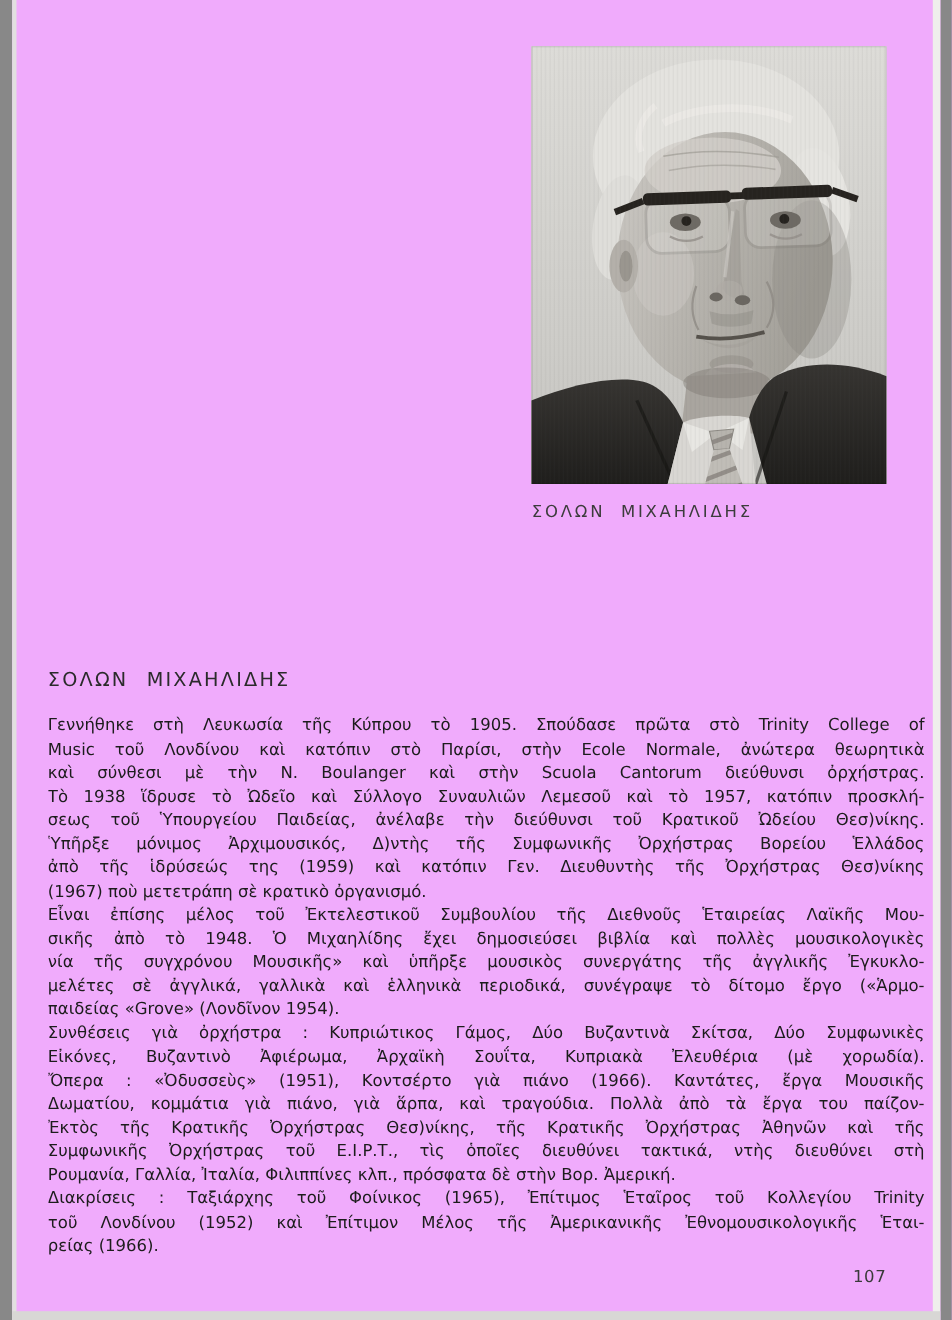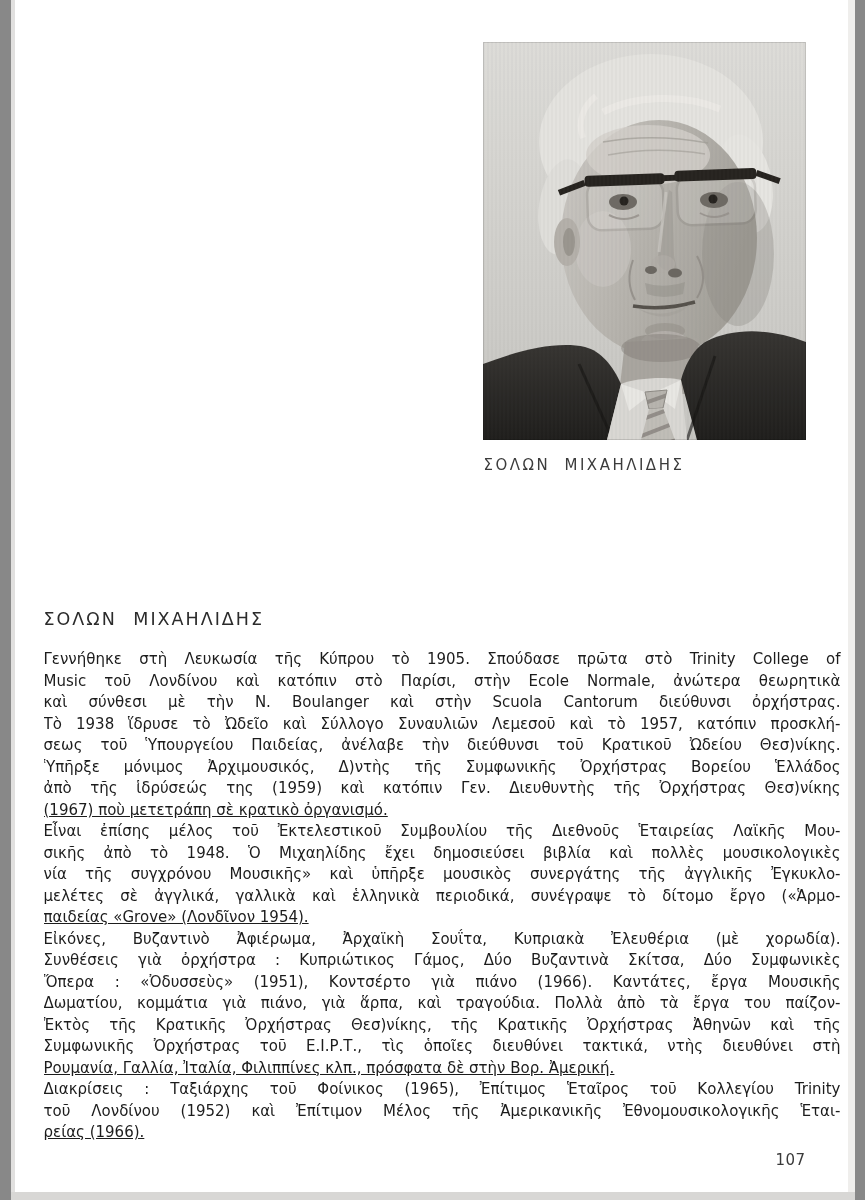--- a/index.html
+++ b/index.html
@@ -1,20 +1,20 @@
 <!DOCTYPE html>
 <html><head>
 <meta charset="utf-8">
 <style>
   html, body { margin: 0; padding: 0; background: #888; }
   .page {
     position: relative;
     width: 844px; height: 1200px;
     margin: 0 auto;
-    background: #ffffff;
+    background: #f0abfc;
     overflow: hidden;
     font-family: "DejaVu Sans", sans-serif;
     color: #1c1c1c;
   }
   .edge-left   { position: absolute; left: 0; top: 0; width: 4px; height: 100%; background: #e1e0df; }
   .edge-right  { position: absolute; right: 0; top: 0; width: 7px; height: 100%; background: #efeeec; }
   .edge-bottom { position: absolute; left: 0; bottom: 0; width: 100%; height: 8px; background: #d8d7d5; }
 
   .photo {
     position: absolute; left: 472px; top: 42px;
@@ -38,21 +38,21 @@
   .body-text {
     position: absolute; left: 33px; top: 649px; width: 797px;
     font-size: 15px; line-height: 21.5px;
   }
   .paragraph { margin: 0; }
   .line {
     height: 21.5px; overflow: hidden;
     text-align: justify;
     text-align-last: justify;
   }
-  .line.para-end { text-align-last: left; text-decoration: underline; }
+  .line.para-end { text-align-last: left; }
 
   .page-number {
     position: absolute; left: 765px; top: 1151px;
     font-size: 15px; letter-spacing: 0.5px; color: #3a3a3a;
   }
 </style>
 </head>
 <body>
 
 <div class="page">
@@ -185,22 +185,22 @@
       <div class="line para-end">(1967) ποὺ μετετράπη σὲ κρατικὸ ὀργανισμό.</div>
     </div>
     <div class="paragraph">
       <div class="line">Εἶναι ἐπίσης μέλος τοῦ Ἐκτελεστικοῦ Συμβουλίου τῆς Διεθνοῦς Ἑταιρείας Λαϊκῆς Μου-</div>
       <div class="line">σικῆς ἀπὸ τὸ 1948. Ὁ Μιχαηλίδης ἔχει δημοσιεύσει βιβλία καὶ πολλὲς μουσικολογικὲς</div>
       <div class="line">νία τῆς συγχρόνου Μουσικῆς» καὶ ὑπῆρξε μουσικὸς συνεργάτης τῆς ἀγγλικῆς Ἐγκυκλο-</div>
       <div class="line">μελέτες σὲ ἀγγλικά, γαλλικὰ καὶ ἑλληνικὰ περιοδικά, συνέγραψε τὸ δίτομο ἔργο («Ἁρμο-</div>
       <div class="line para-end">παιδείας «Grove» (Λονδῖνον 1954).</div>
     </div>
     <div class="paragraph">
+      <div class="line">Συνθέσεις γιὰ ὀρχήστρα : Κυπριώτικος Γάμος, Δύο Βυζαντινὰ Σκίτσα, Δύο Συμφωνικὲς</div>
       <div class="line">Εἰκόνες, Βυζαντινὸ Ἀφιέρωμα, Ἀρχαϊκὴ Σουΐτα, Κυπριακὰ Ἐλευθέρια (μὲ χορωδία).</div>
-      <div class="line">Συνθέσεις γιὰ ὀρχήστρα : Κυπριώτικος Γάμος, Δύο Βυζαντινὰ Σκίτσα, Δύο Συμφωνικὲς</div>
       <div class="line">Ὄπερα : «Ὀδυσσεὺς» (1951), Κοντσέρτο γιὰ πιάνο (1966). Καντάτες, ἔργα Μουσικῆς</div>
       <div class="line">Δωματίου, κομμάτια γιὰ πιάνο, γιὰ ἅρπα, καὶ τραγούδια. Πολλὰ ἀπὸ τὰ ἔργα του παίζον-</div>
     </div>
     <div class="paragraph">
       <div class="line">Ἐκτὸς τῆς Κρατικῆς Ὀρχήστρας Θεσ)νίκης, τῆς Κρατικῆς Ὀρχήστρας Ἀθηνῶν καὶ τῆς</div>
       <div class="line">Συμφωνικῆς Ὀρχήστρας τοῦ Ε.Ι.Ρ.Τ., τὶς ὁποῖες διευθύνει τακτικά, ντὴς διευθύνει στὴ</div>
       <div class="line para-end">Ρουμανία, Γαλλία, Ἰταλία, Φιλιππίνες κλπ., πρόσφατα δὲ στὴν Βορ. Ἀμερική.</div>
     </div>
     <div class="paragraph">
       <div class="line">Διακρίσεις : Ταξιάρχης τοῦ Φοίνικος (1965), Ἐπίτιμος Ἑταῖρος τοῦ Κολλεγίου Trinity</div>

